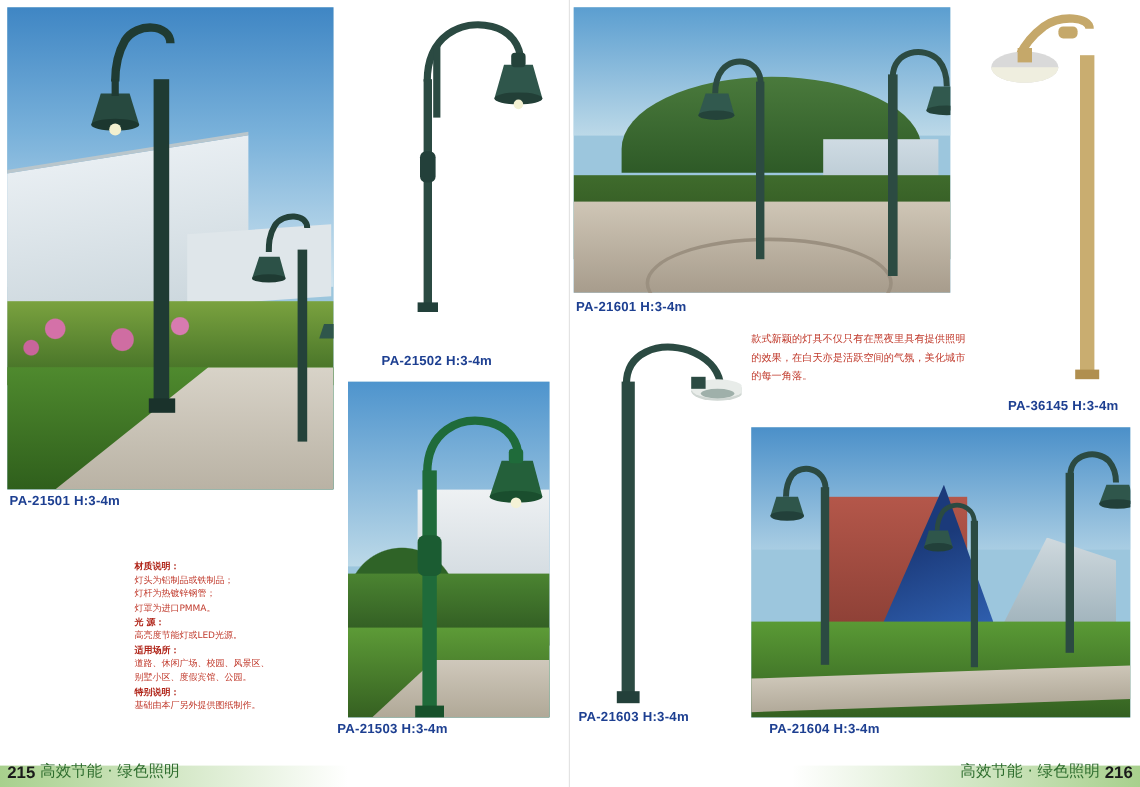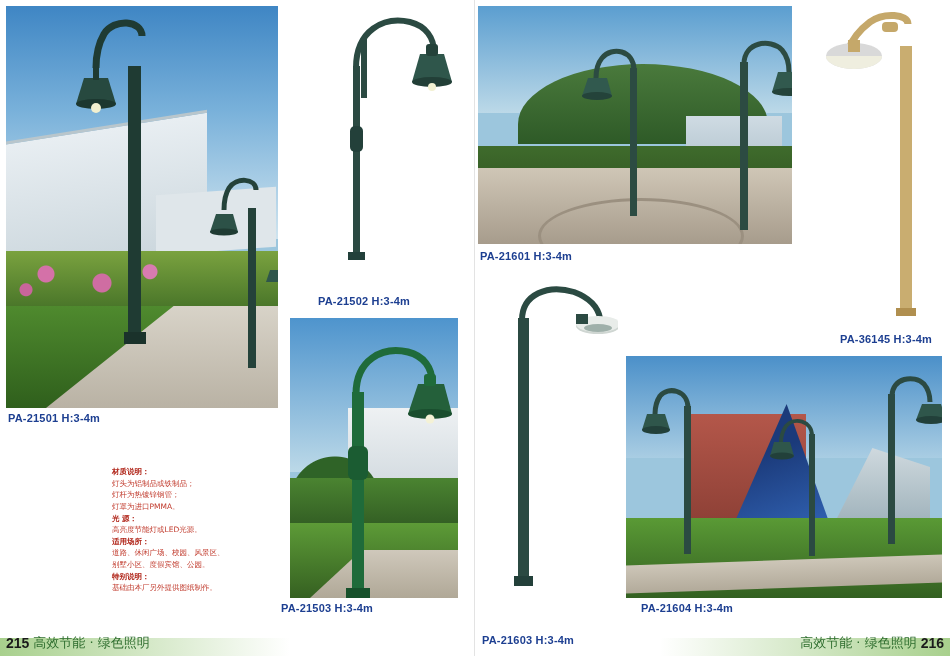--- a/index.html
+++ b/index.html
@@ -343,21 +343,21 @@
     <svg class="lamp" style="left:22px; top:6px;" width="118" height="312" viewBox="0 0 118 312">
       <path d="M22 42 C22 16 48 6 74 14 C90 20 98 30 100 40" fill="none" stroke="#2b4a42" stroke-width="6"></path>
       <rect x="18" y="40" width="11" height="262" fill="#2b4a42"></rect>
       <rect x="14" y="298" width="19" height="10" fill="#23403a"></rect>
       <ellipse cx="98" cy="48" rx="22" ry="8" fill="#cfd6d2"></ellipse>
       <ellipse cx="98" cy="46" rx="22" ry="8" fill="#e8ece9"></ellipse>
       <ellipse cx="98" cy="50" rx="14" ry="4" fill="#9fb0aa"></ellipse>
       <rect x="76" y="36" width="12" height="10" fill="#2b4a42"></rect>
     </svg>
   </div>
-  <div class="caption" style="left:482px; top:634px;">PA-21603 H:3-4m</div>
+  <div class="caption" style="left:482px; top:592px;">PA-21603 H:3-4m</div>
 
   <div class="photo" id="ph7">
     <div class="sky"></div>
     <div class="bldA"></div>
     <div class="roofA"></div>
     <div class="bldB"></div>
     <div class="lawn"></div>
     <div class="walk"></div>
 
     <svg class="lamp" style="left:26px; top:20px;" width="70" height="180" viewBox="0 0 70 180">
@@ -390,20 +390,21 @@
     <div class="ln">灯罩为进口PMMA。</div>
     <div class="hd">光    源：</div>
     <div class="ln">高亮度节能灯或LED光源。</div>
     <div class="hd">适用场所：</div>
     <div class="ln">道路、休闲广场、校园、风景区、</div>
     <div class="ln">别墅小区、度假宾馆、公园。</div>
     <div class="hd">特别说明：</div>
     <div class="ln">基础由本厂另外提供图纸制作。</div>
   </div>
 
+  <div class="blurb">款式新颖的灯具不仅只有在黑夜里具有提供照明的效果，在白天亦是活跃空间的气氛，美化城市的每一角落。</div>
 
   <div class="grad-left"></div>
   <div class="grad-right"></div>
 
   <div class="footer-bar" style="left:6px;">
     <span class="folio">215</span>
     <span class="footer-tag">高效节能 · 绿色照明</span>
   </div>
 
   <div class="footer-bar" style="right:6px;">

